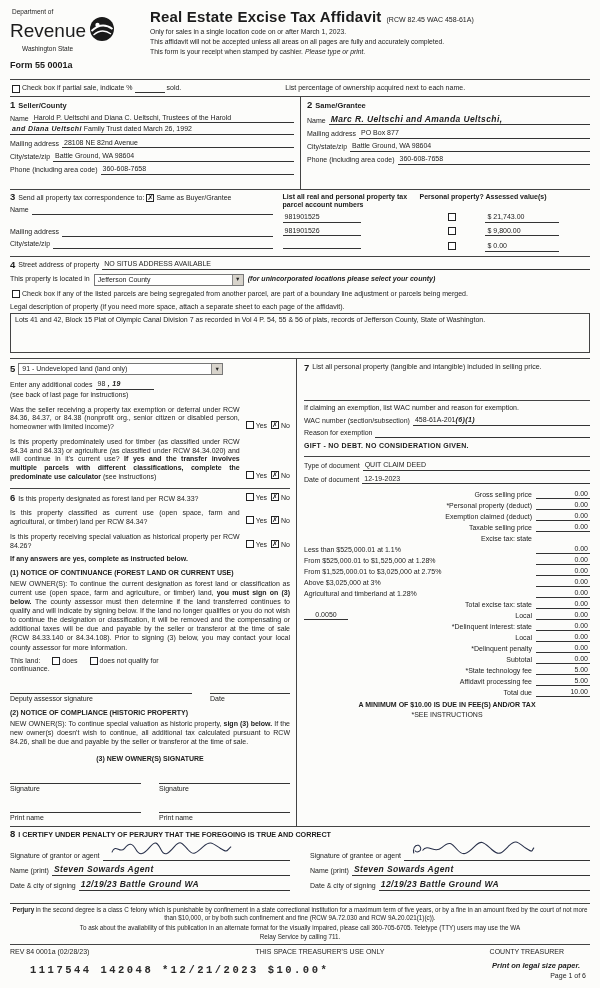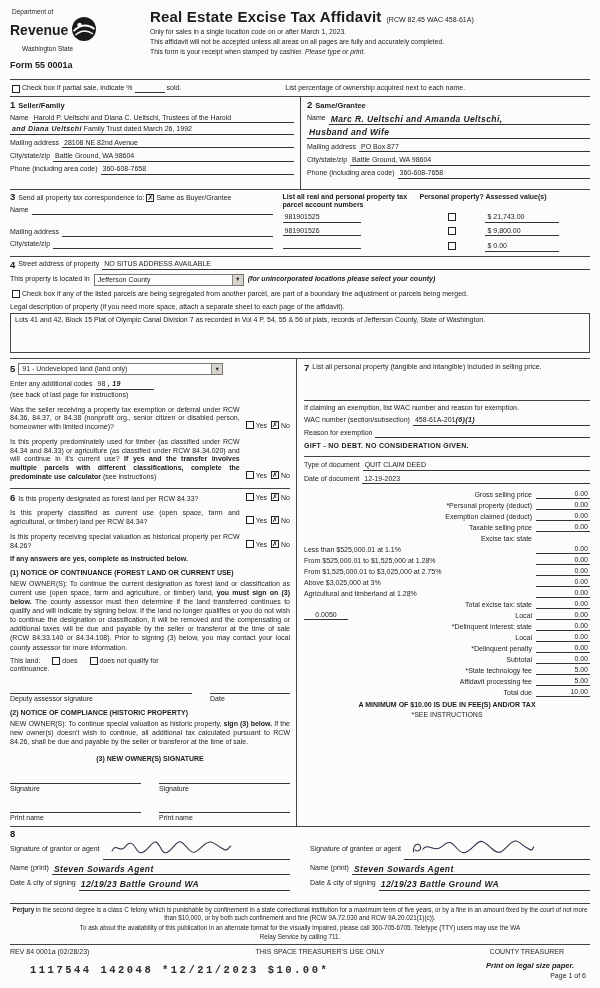--- a/index.html
+++ b/index.html
@@ -3,31 +3,31 @@
 <meta charset="utf-8">
 <style>
 *{margin:0;padding:0;box-sizing:border-box}
 body{background:#e8e8e6;font-family:"Liberation Sans","DejaVu Sans",sans-serif;color:#1c1c1c}
 .page{width:600px;height:988px;background:#fcfcfa;padding:8px 10px 4px;overflow:hidden;position:relative;font-size:7px;line-height:1.25;margin:0 auto}
 .bold{font-weight:bold}
 .italic{font-style:italic}
 .hw{font-style:italic;font-weight:600;letter-spacing:.4px;color:#222}
 .hw.big{font-size:8.5px}
 .cb{display:inline-block;width:8px;height:8px;min-width:8px;border:1px solid #222;font-size:7px;line-height:6px;text-align:center;vertical-align:-1px;margin:0 2px;background:#fff;font-weight:bold;overflow:hidden}
-.fl{display:flex;align-items:flex-start;margin-top:3.5px}
+.fl{display:flex;align-items:flex-end;margin-top:3.5px}
 .lab{white-space:nowrap;margin-right:3px}
 .val{flex:1;border-bottom:1px solid #333;min-height:9px;padding:0 2px}
 .secnum{font-weight:bold;font-size:9.5px;margin-right:3px;line-height:1}
 .sechead{font-weight:bold;font-size:7.5px}
 
 .header{display:flex;padding-bottom:2px;border-bottom:1px solid #444;min-height:72px}
 .dept{width:132px}
 .dept-small{font-size:6.5px;margin-left:2px}
 .dept-row{display:flex;align-items:center;gap:3px}
-.dept-name{font-size:14px;font-weight:bold}
+.dept-name{font-size:19px;font-weight:normal}
 .dept-state{font-size:6.5px;margin-left:12px}
 .form-no{font-weight:bold;font-size:9px;margin-top:7px}
 .titleblock{flex:1;padding-left:8px}
 .titlerow{display:flex;align-items:baseline;gap:5px}
 .title{font-size:15px;font-weight:bold;letter-spacing:.2px}
 .rcw{font-size:7px}
 .hnote{font-size:6.8px;margin-top:1.5px}
 
 .partialrow{display:flex;align-items:flex-end;padding:4px 0 3px;border-bottom:1px solid #444}
 .pctline{width:30px;border-bottom:1px solid #333;height:8px;margin:0 2px}
@@ -108,21 +108,21 @@
 .sigsvg{position:absolute;left:6px;top:-7px;height:21px;width:125px}
 
 .perjurywrap{border-top:1px solid #444;margin-top:3px;padding-top:2px;font-size:6.3px}
 .perjury{text-align:center;line-height:1.3}
 .altfmt{text-align:center;margin-top:2px;line-height:1.3;width:78%;margin-left:auto;margin-right:auto}
 .footrow{display:flex;align-items:baseline;border-top:1px solid #444;margin-top:3px;padding-top:3px}
 .frev{width:170px}
 .ftreas{flex:1;text-align:center}
 .fcounty{width:130px;text-align:right;padding-right:26px}
 .stamp{font-family:"Liberation Mono","DejaVu Sans Mono",monospace;font-size:10.5px;letter-spacing:2.5px;margin:7px 0 0 20px;color:#2a2a2a;font-weight:bold}
-.legalpaper{position:absolute;right:26px;bottom:18px;font-weight:bold;font-style:italic;font-size:7.5px}
+.legalpaper{position:absolute;right:20px;bottom:18px;font-weight:bold;font-style:italic;font-size:7.5px}
 .pageno{position:absolute;right:14px;bottom:7px}
 </style>
 </head>
 <body>
 
 <div class="page">
 
   <div class="header">
     <div class="dept">
       <div class="dept-small">Department of</div>
@@ -156,21 +156,21 @@
     <span>Check box if partial sale, indicate %</span>
     <span class="pctline"></span>
     <span>sold.</span>
     <span class="ownote">List percentage of ownership acquired next to each name.</span>
   </div>
 
   <div class="sec12">
     <div class="half">
       <div class="headrow">
           <span class="secnum">1</span>
-          <span class="sechead">Seller/Family</span>
+          <span class="sechead">Seller/County</span>
         </div>
       <div class="fl">
           <span class="lab">Name</span>
           <span class="val"><span>Harold P. Ueltschi and Diana C. Ueltschi, Trustees of the Harold</span></span>
         </div>
       <div class="cont"><span class="hw">and Diana Ueltschi</span><span> Family Trust dated March 26, 1992</span></div>
       <div class="fl">
           <span class="lab">Mailing address</span>
           <span class="val"><span>28108 NE 82nd Avenue</span></span>
         </div>
@@ -185,21 +185,20 @@
     </div>
     <div class="half right">
       <div class="headrow">
           <span class="secnum">2</span>
           <span class="sechead">Same/Grantee</span>
         </div>
       <div class="fl">
           <span class="lab">Name</span>
           <span class="val"><span class="hw big">Marc R. Ueltschi and Amanda Ueltschi,</span></span>
         </div>
-      <div class="cont"><span class="hw big">Husband and Wife</span></div>
       <div class="fl">
           <span class="lab">Mailing address</span>
           <span class="val"><span>PO Box 877</span></span>
         </div>
       <div class="fl">
           <span class="lab">City/state/zip</span>
           <span class="val"><span>Battle Ground, WA  98604</span></span>
         </div>
       <div class="fl">
           <span class="lab">Phone (including area code)</span>
@@ -479,20 +478,21 @@
           </div>
       </div>
       <div class="minnote">A MINIMUM OF $10.00 IS DUE IN FEE(S) AND/OR TAX</div>
       <div class="seeinstr">*SEE INSTRUCTIONS</div>
     </div>
   </div>
 
   <div class="sec8">
     <div class="certhead">
       <span class="secnum">8</span>
+      <span class="bold">I CERTIFY UNDER PENALTY OF PERJURY THAT THE FOREGOING IS TRUE AND CORRECT</span>
     </div>
     <div class="certcols">
       <div class="certcol">
         <div class="fl">
             <span class="lab">Signature of grantor or agent</span>
           <span class="val sigspace">
             <svg class="sigsvg" viewBox="0 0 130 18" aria-hidden="true">
                 <path d="M3 12 C7 2 11 14 16 8 S24 2 28 9 S36 14 42 7 S50 1 54 9 S62 13 68 6 S76 2 82 9 S90 13 98 6 S108 3 116 8 S122 10 127 6" stroke="#28304a" stroke-width="1.1" fill="none"></path>
               </svg>
           </span>

